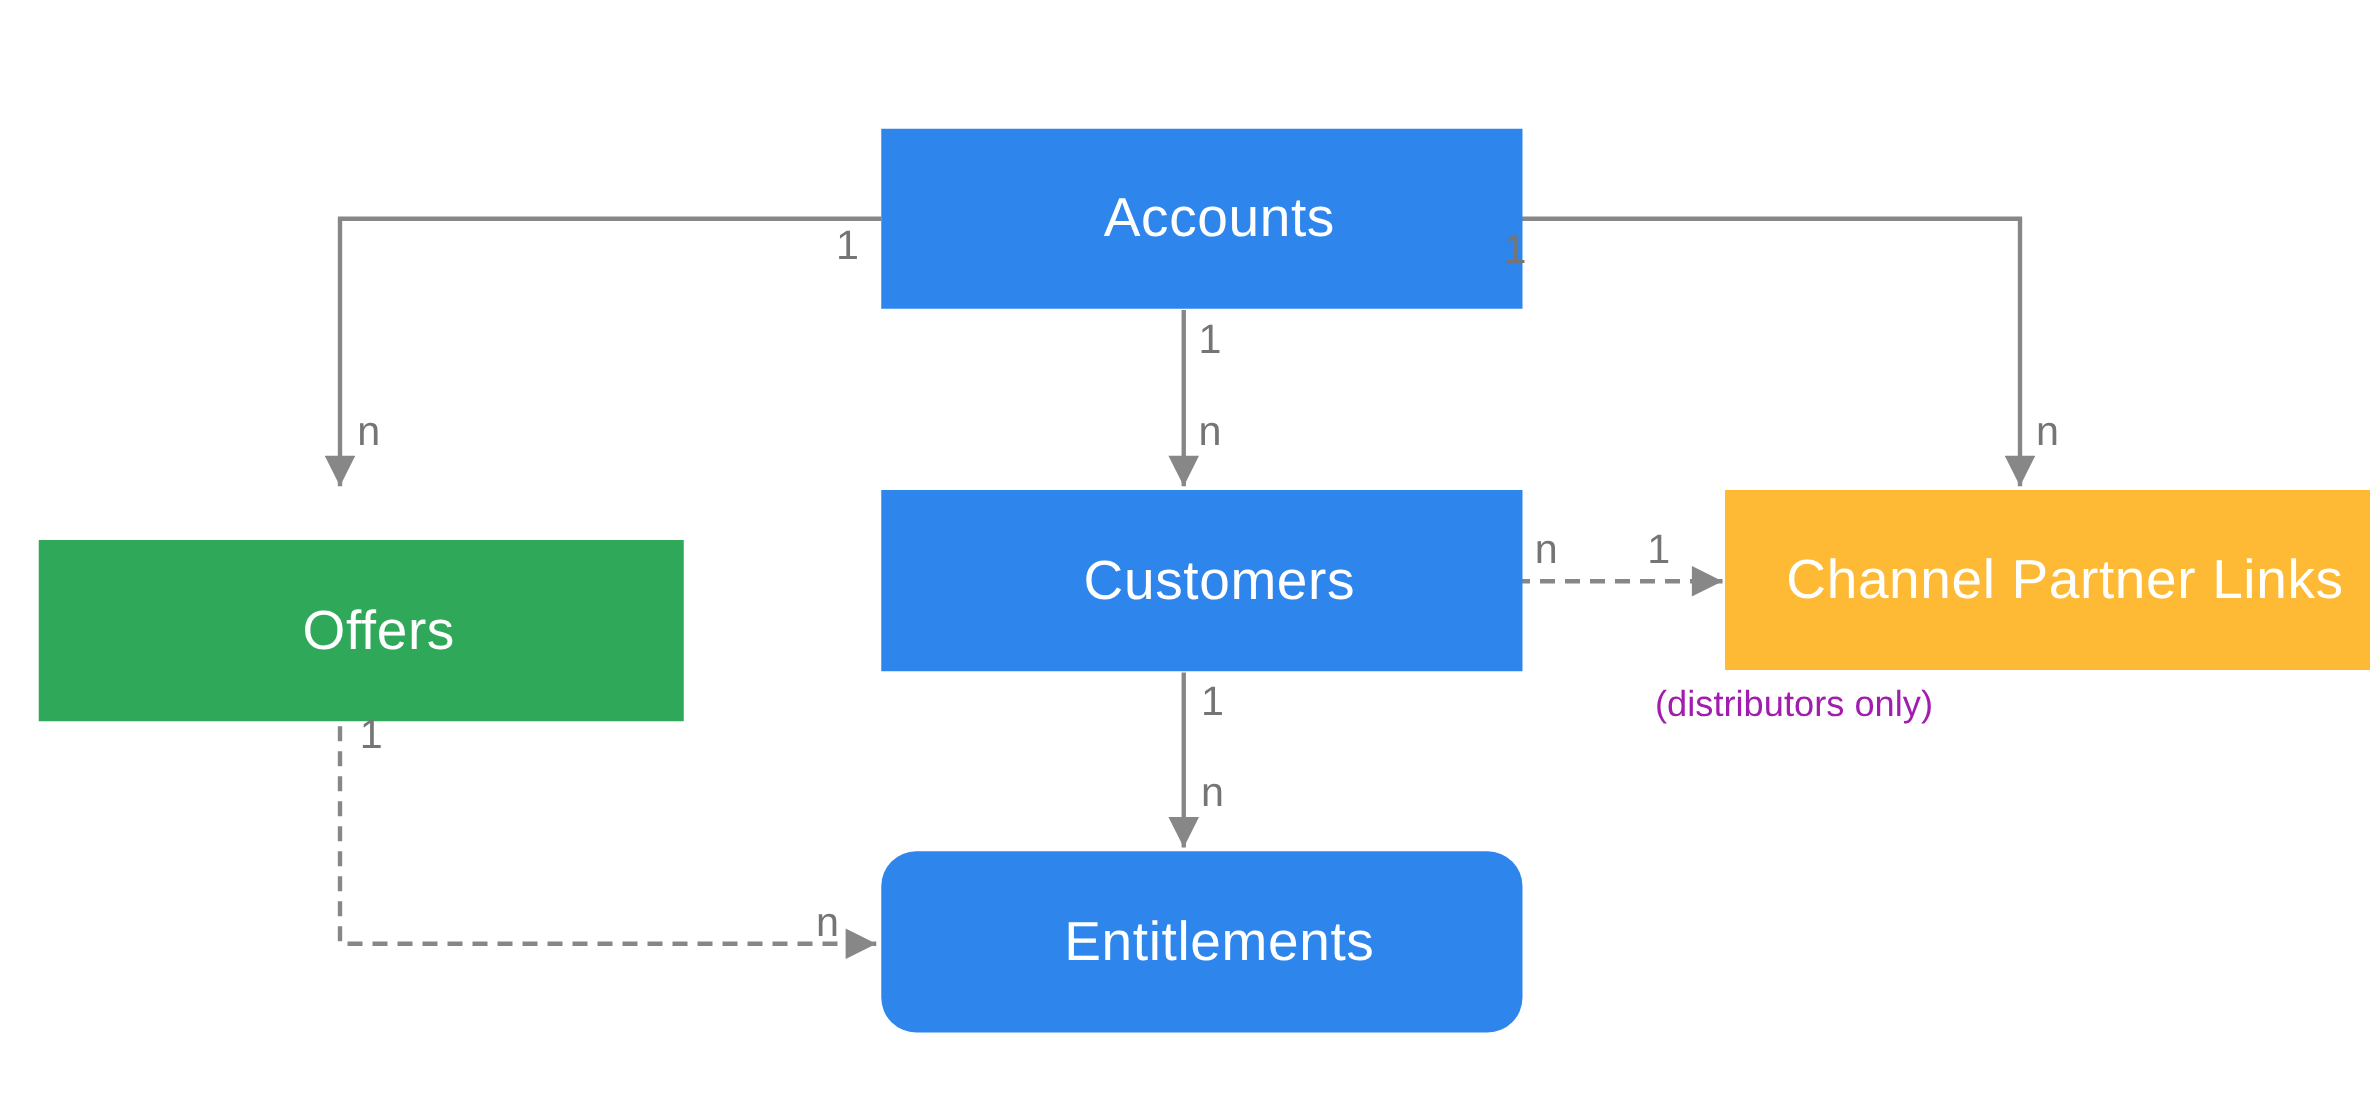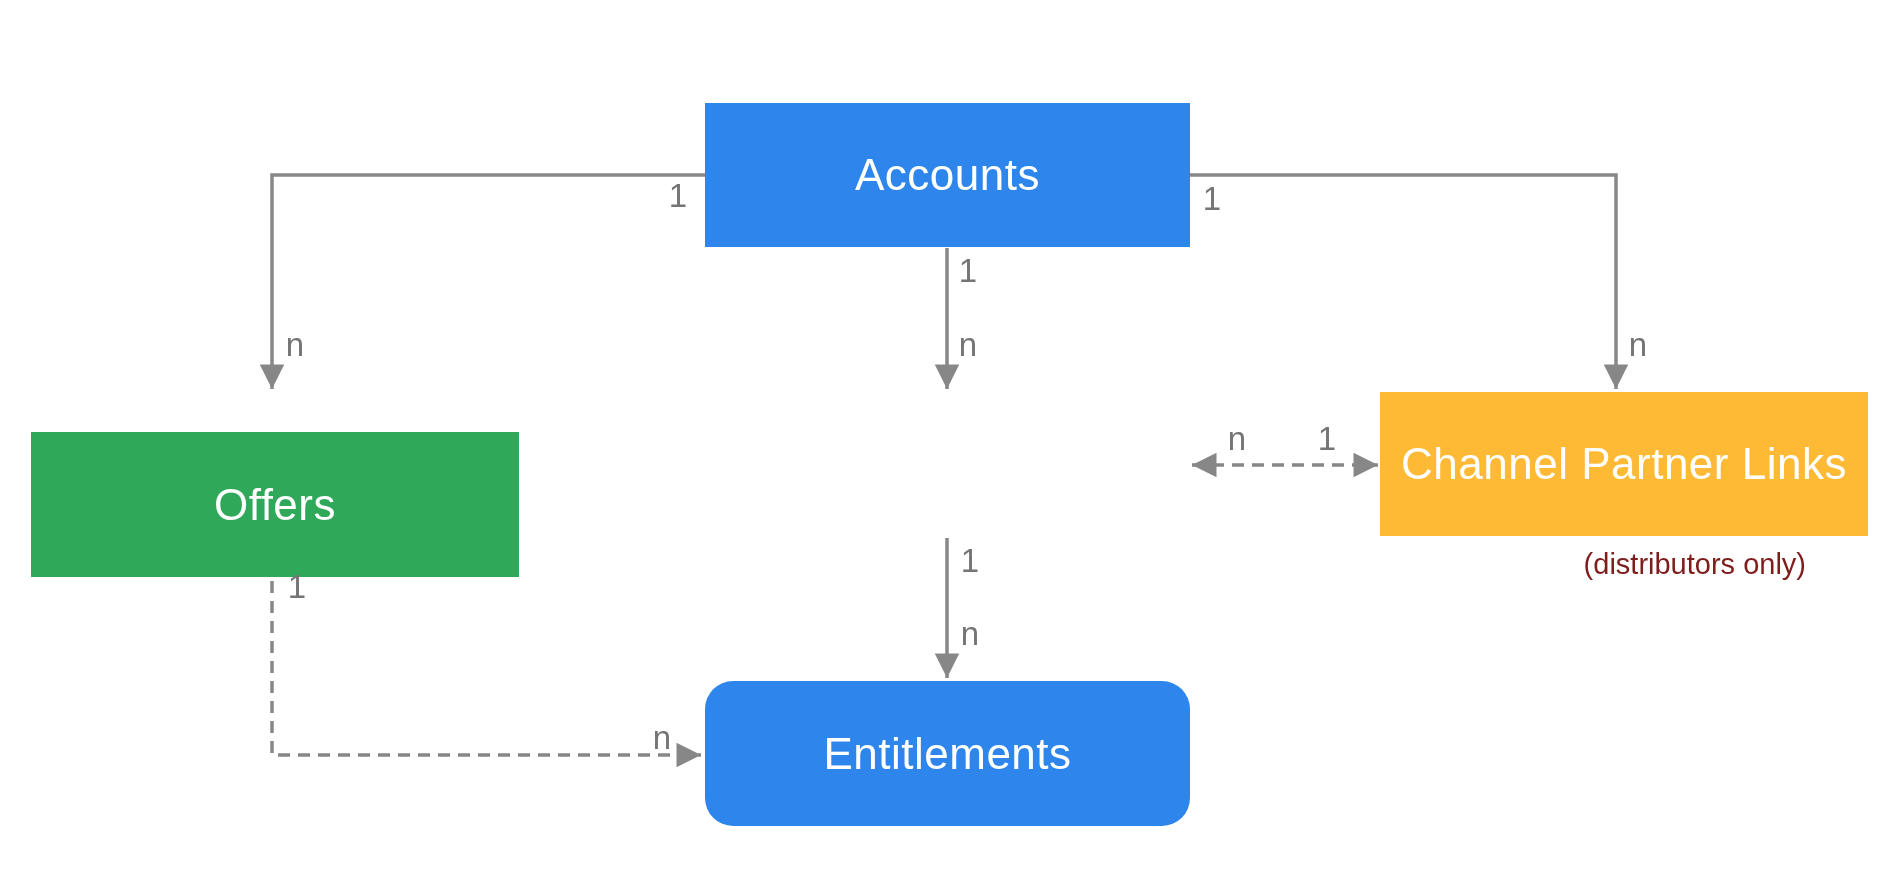--- a/index.html
+++ b/index.html
@@ -31,33 +31,34 @@
   .node {
     position: absolute;
     display: flex;
     align-items: center;
     justify-content: center;
     color: #ffffff;
     font-size: 44px;
     font-weight: 400;
     letter-spacing: 0.5px;
     white-space: nowrap;
+    padding-left: 28px;
   }
   .node-accounts      { left: 705px;  top: 103px; width: 485px; height: 144px; }
   .node-offers        { left: 31px;   top: 392px; width: 488px; height: 145px; margin-top: 40px; }
   .node-customers     { left: 705px;  top: 392px; width: 485px; height: 145px; }
   .node-cpl           { left: 1380px; top: 392px; width: 488px; height: 144px; }
   .node-entitlements  { left: 705px;  top: 681px; width: 485px; height: 145px; border-radius: 28px; }
   .node-caption {
     position: absolute;
     left: 1324px;
     top: 548px;
     width: 482px;
-    text-align: right;
-    color: #7f1d1d;
+    text-align: left;
+    color: #a21caf;
     font-size: 29px;
   }
   .mult {
     position: absolute;
     width: 30px;
     text-align: center;
     color: #757575;
     font-size: 33px;
     line-height: 33px;
   }
@@ -94,20 +95,23 @@
   </svg>
 
   <div class="node node-accounts" style="background: rgb(46, 134, 236);">
     <span>Accounts</span>
   </div>
 
   <div class="node node-offers" style="background: rgb(47, 168, 90);">
     <span>Offers</span>
   </div>
 
+  <div class="node node-customers" style="background: rgb(46, 134, 236);">
+    <span>Customers</span>
+  </div>
 
   <div class="node node-cpl" style="background: rgb(254, 186, 53);">
     <span>Channel Partner Links</span>
   </div>
 
   <div class="node-caption">(distributors only)</div>
 
   <div class="node node-entitlements" style="background: rgb(46, 134, 236);">
     <span>Entitlements</span>
   </div>

